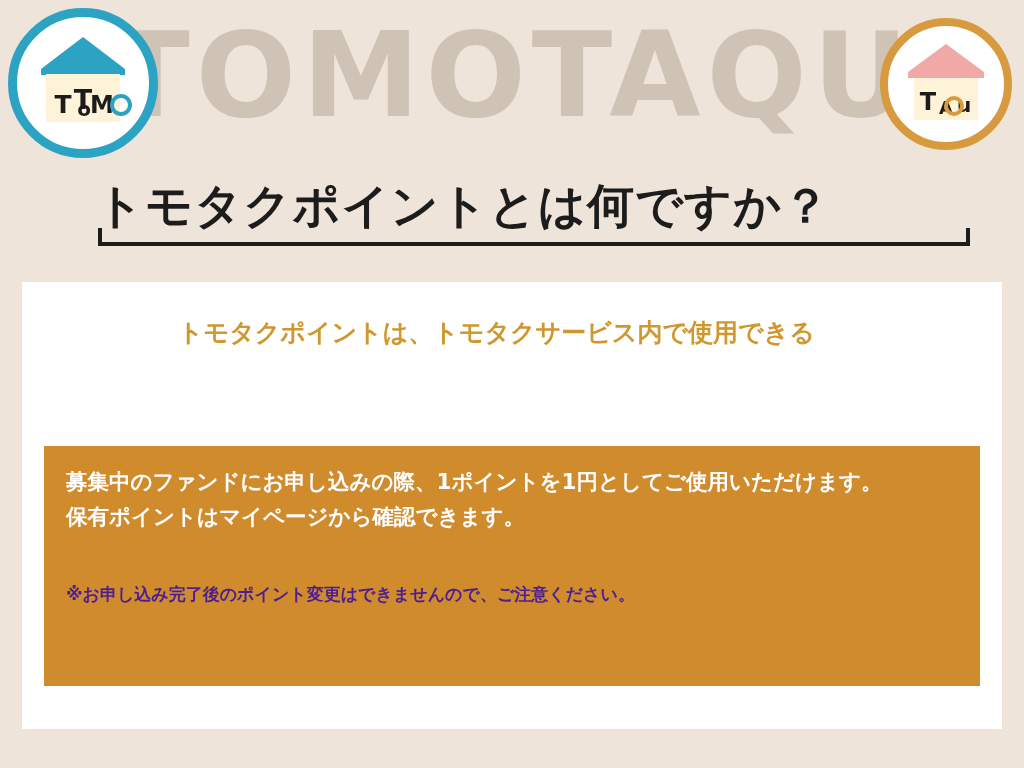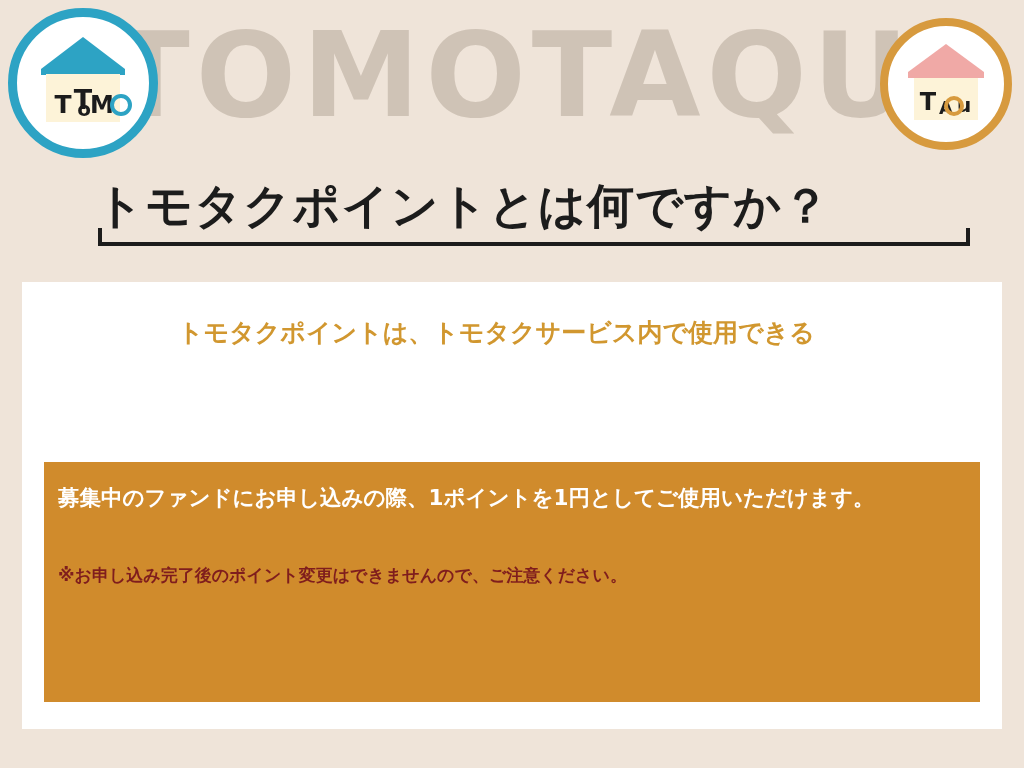--- a/index.html
+++ b/index.html
@@ -132,44 +132,44 @@
     font-size: 25px;
     color: #d1972f;
     line-height: 42px;
     white-space: nowrap;
   }
 
   
   .panel {
     position: absolute;
     left: 22px;
-    top: 180px;
+    top: 164px;
     width: 936px;
     height: 240px;
     background: #d08b2c;
     box-sizing: border-box;
-    padding: 18px 22px 0 14px;
+    padding: 18px 22px 0 22px;
   }
   .panel-line {
     font-family: "DejaVu Sans", sans-serif;
     font-weight: bold;
     font-size: 21.5px;
     color: #ffffff;
     line-height: 35px;
     white-space: nowrap;
   }
   .panel-gap {
     height: 22px;
   }
   .panel-note {
     margin-top: 24px;
     font-family: "DejaVu Sans", sans-serif;
     font-weight: bold;
     font-size: 17px;
-    color: #7f1d1d;
+    color: #4c1d95;
     line-height: 28px;
     white-space: nowrap;
   }
 
   
   .bottom-strip {
     position: absolute;
     left: 0;
     top: 729px;
     width: 1024px;
@@ -218,20 +218,21 @@
   </div>
 
   <div class="card">
 
     <div class="lead">
       <div class="lead-line">トモタクポイントは、トモタクサービス内で使用できる</div>
     </div>
 
     <div class="panel">
       <div class="panel-line">募集中のファンドにお申し込みの際、1ポイントを1円としてご使用いただけます。</div>
+      <div class="panel-line">保有ポイントはマイページから確認できます。</div>
       <div class="panel-gap"></div>
       <div class="panel-note">※お申し込み完了後のポイント変更はできませんので、ご注意ください。</div>
     </div>
 
   </div>
 
   <div class="bottom-strip"></div>
 
 </div>
 

